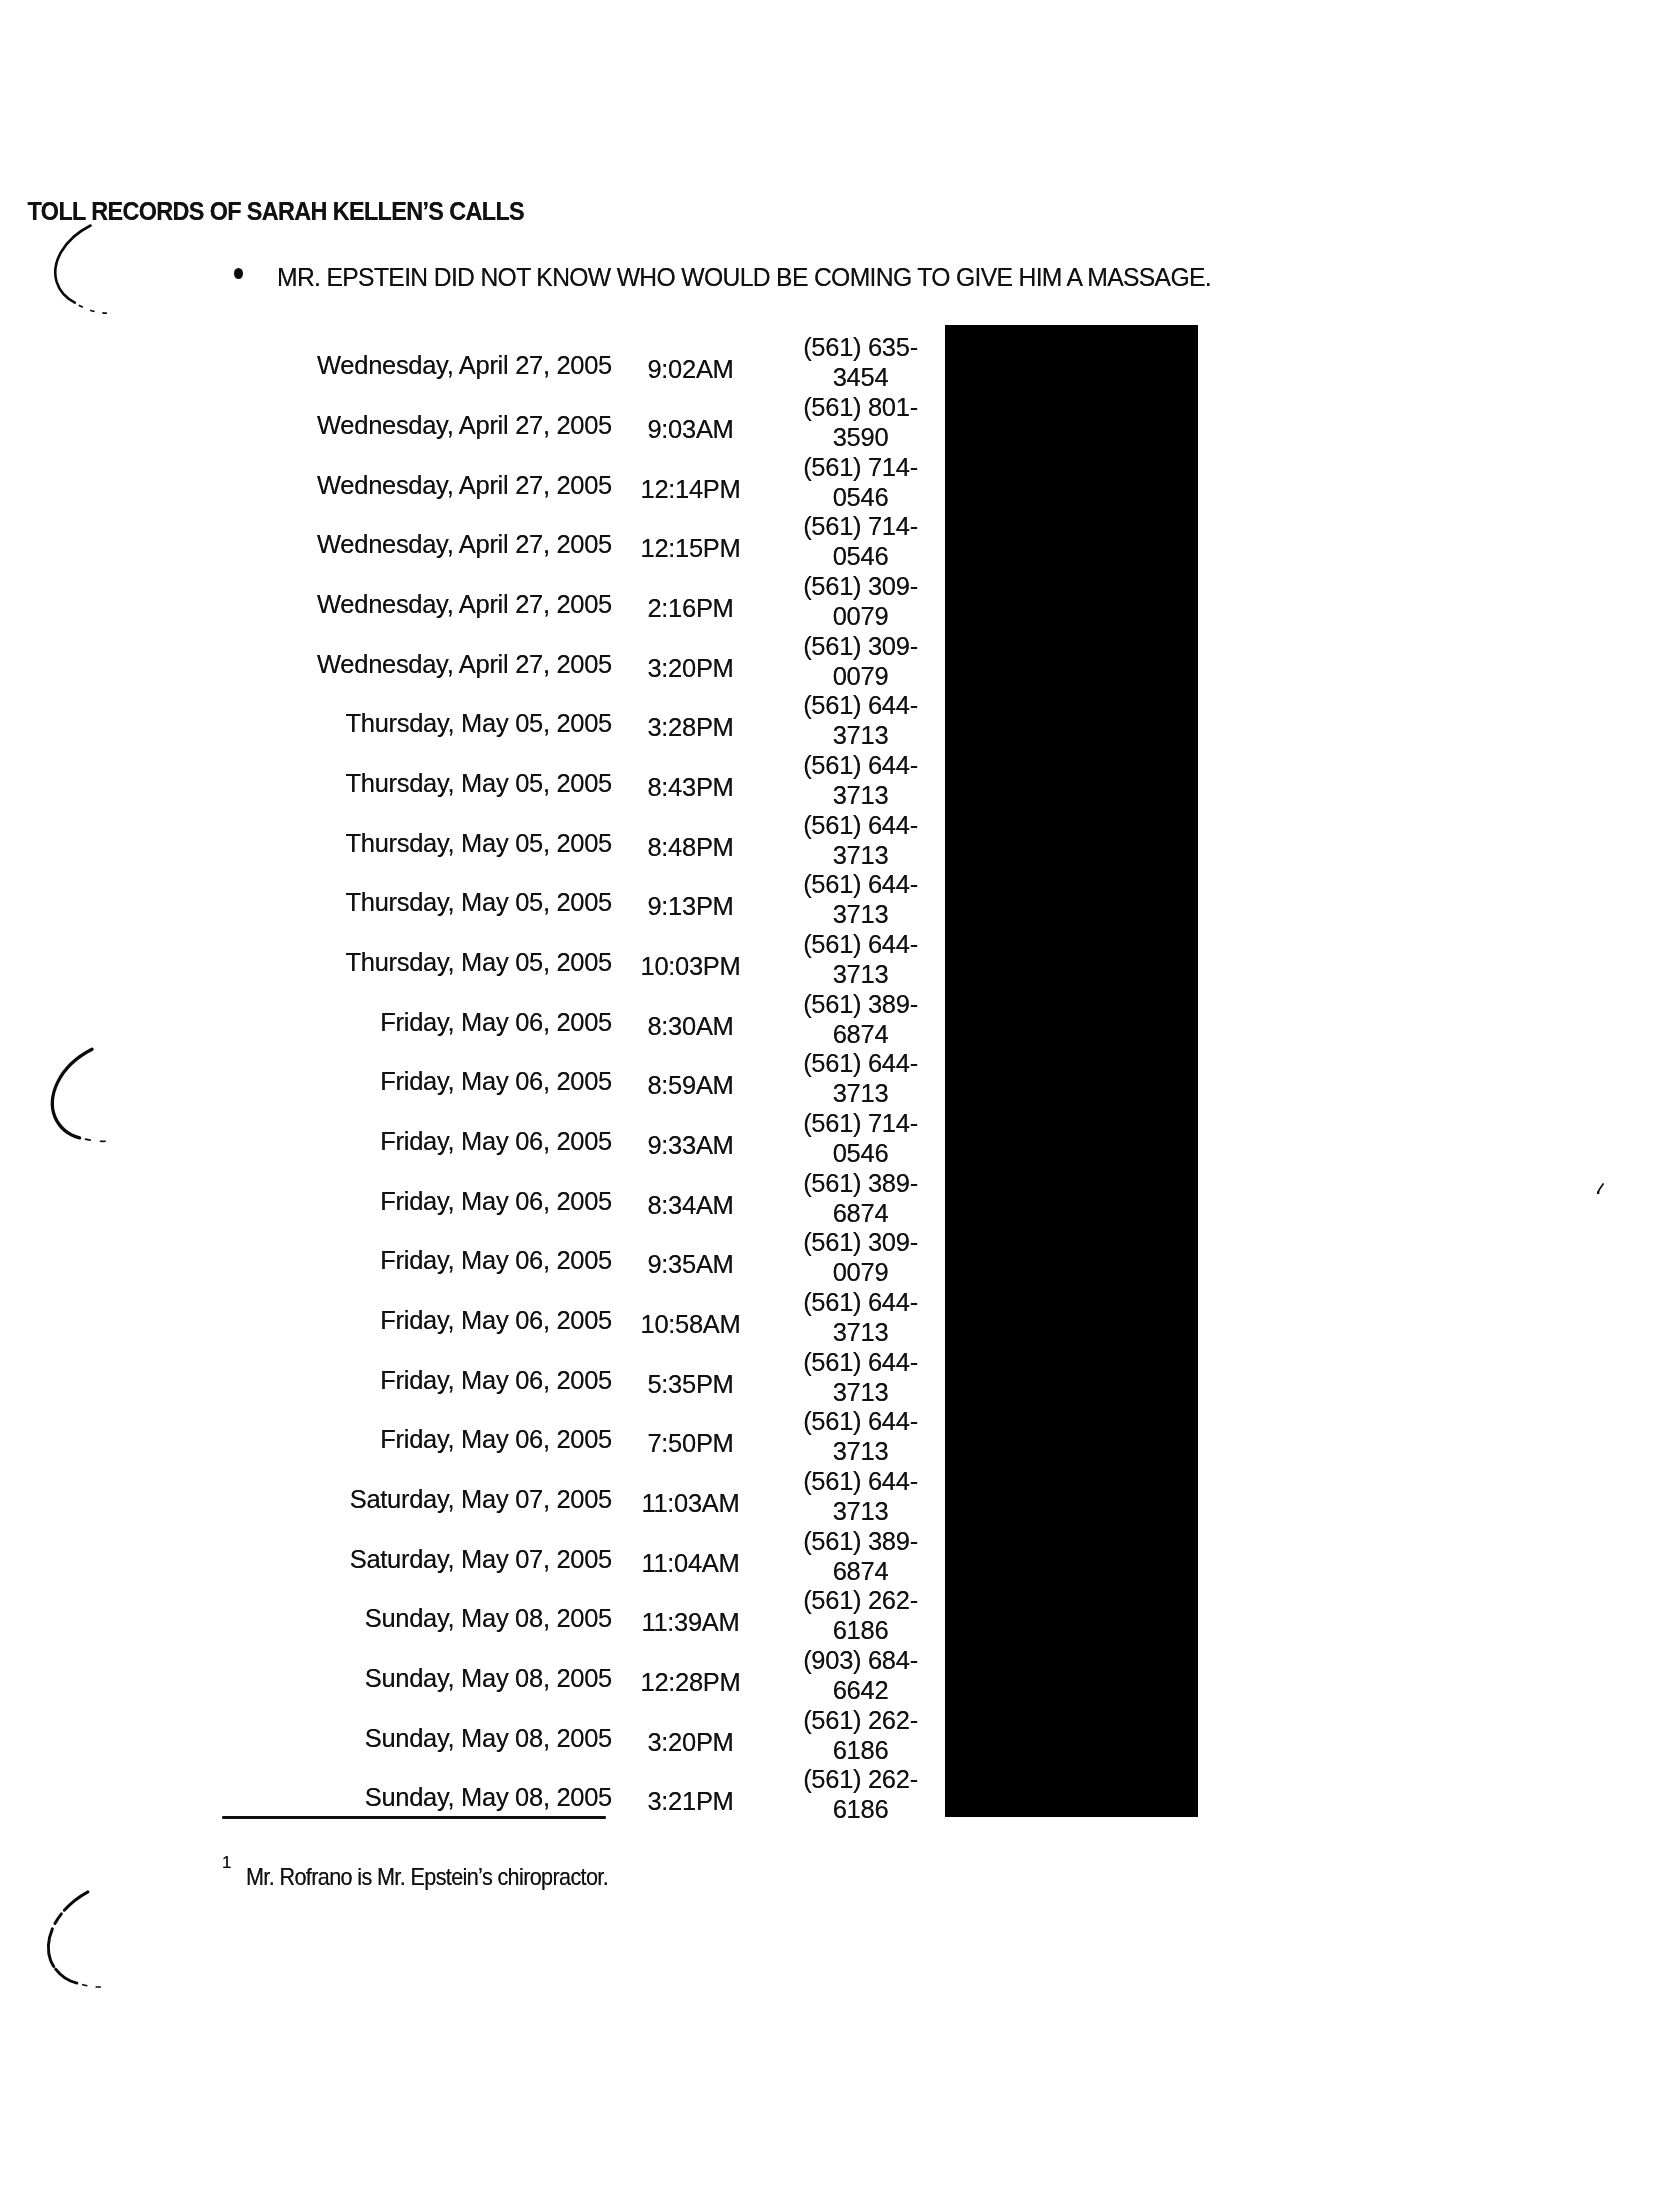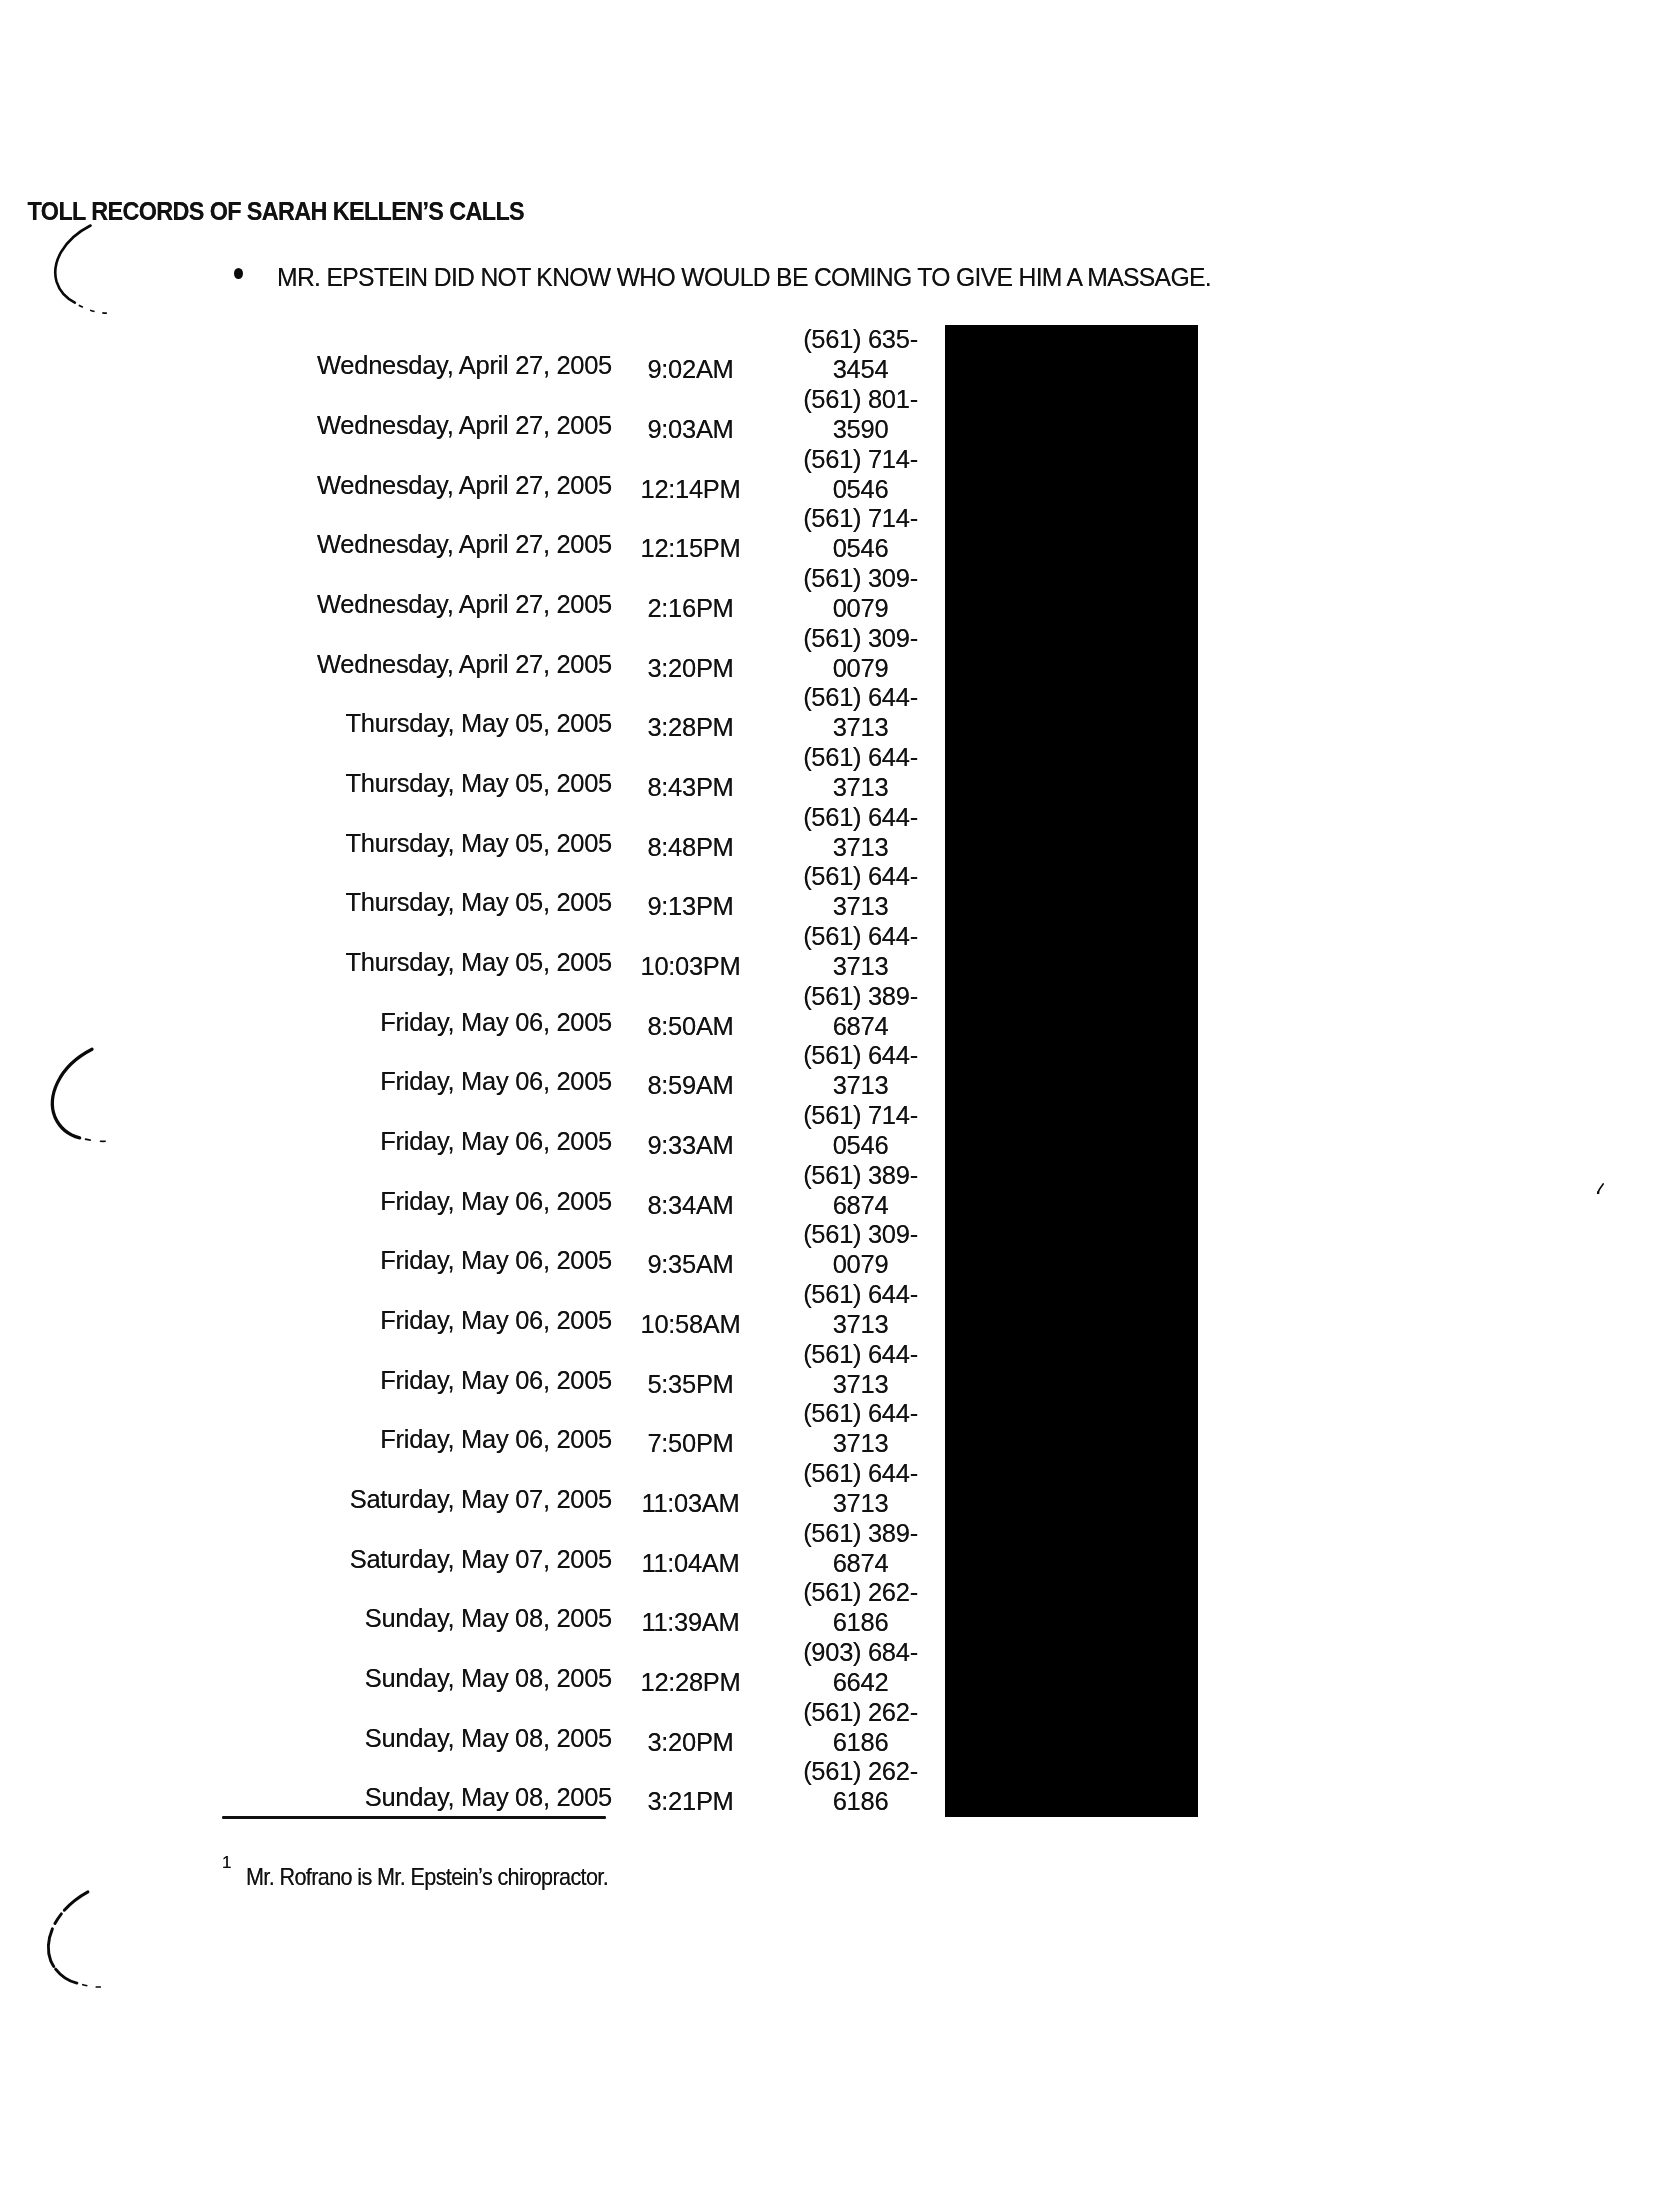--- a/index.html
+++ b/index.html
@@ -28,21 +28,21 @@
     background:#0a0a0a; border-radius:50%;
   }
   #bullet-text{
     position:absolute; left:43px; top:0; font-size:26px; letter-spacing:-0.7px;
     white-space:nowrap; transform:scaleX(0.95); transform-origin:left center;
   }
 
   
   #records{ position:absolute; left:0; top:0; width:1669px; height:2205px; }
   .record-row{ position:absolute; left:0; width:1669px; height:60px; font-size:25.5px; letter-spacing:-0.3px; }
-  .cell-phone{ position:absolute; left:746px; width:229px; text-align:center; white-space:nowrap; }
+  .cell-phone{ position:absolute; left:746px; width:229px; text-align:center; white-space:nowrap;margin-top:8px; }
   .cell-phone.line1{ top:0; }
   .cell-phone.line2{ top:30px; }
   .cell-date{ position:absolute; left:0; width:612px; top:26px; text-align:right; white-space:nowrap; }
   .cell-time{ position:absolute; left:622px; width:137px; top:30px; text-align:center; white-space:nowrap; }
 
   
   #redaction{
     position:absolute; left:945px; top:325px; width:253px; height:1492px;
     background:#000000;
   }
@@ -166,21 +166,21 @@
       </div>
       <div class="record-row" style="top: 922px;">
         <div class="cell-phone line1 scantext">(561) 644-</div>
         <div class="cell-date scantext">Thursday, May 05, 2005</div>
         <div class="cell-time scantext">10:03PM</div>
         <div class="cell-phone line2 scantext">3713</div>
       </div>
       <div class="record-row" style="top: 982px;">
         <div class="cell-phone line1 scantext">(561) 389-</div>
         <div class="cell-date scantext">Friday, May 06, 2005</div>
-        <div class="cell-time scantext">8:50AM</div>
+        <div class="cell-time scantext">8:30AM</div>
         <div class="cell-phone line2 scantext">6874</div>
       </div>
       <div class="record-row" style="top: 1041px;">
         <div class="cell-phone line1 scantext">(561) 644-</div>
         <div class="cell-date scantext">Friday, May 06, 2005</div>
         <div class="cell-time scantext">8:59AM</div>
         <div class="cell-phone line2 scantext">3713</div>
       </div>
       <div class="record-row" style="top: 1101px;">
         <div class="cell-phone line1 scantext">(561) 714-</div>

